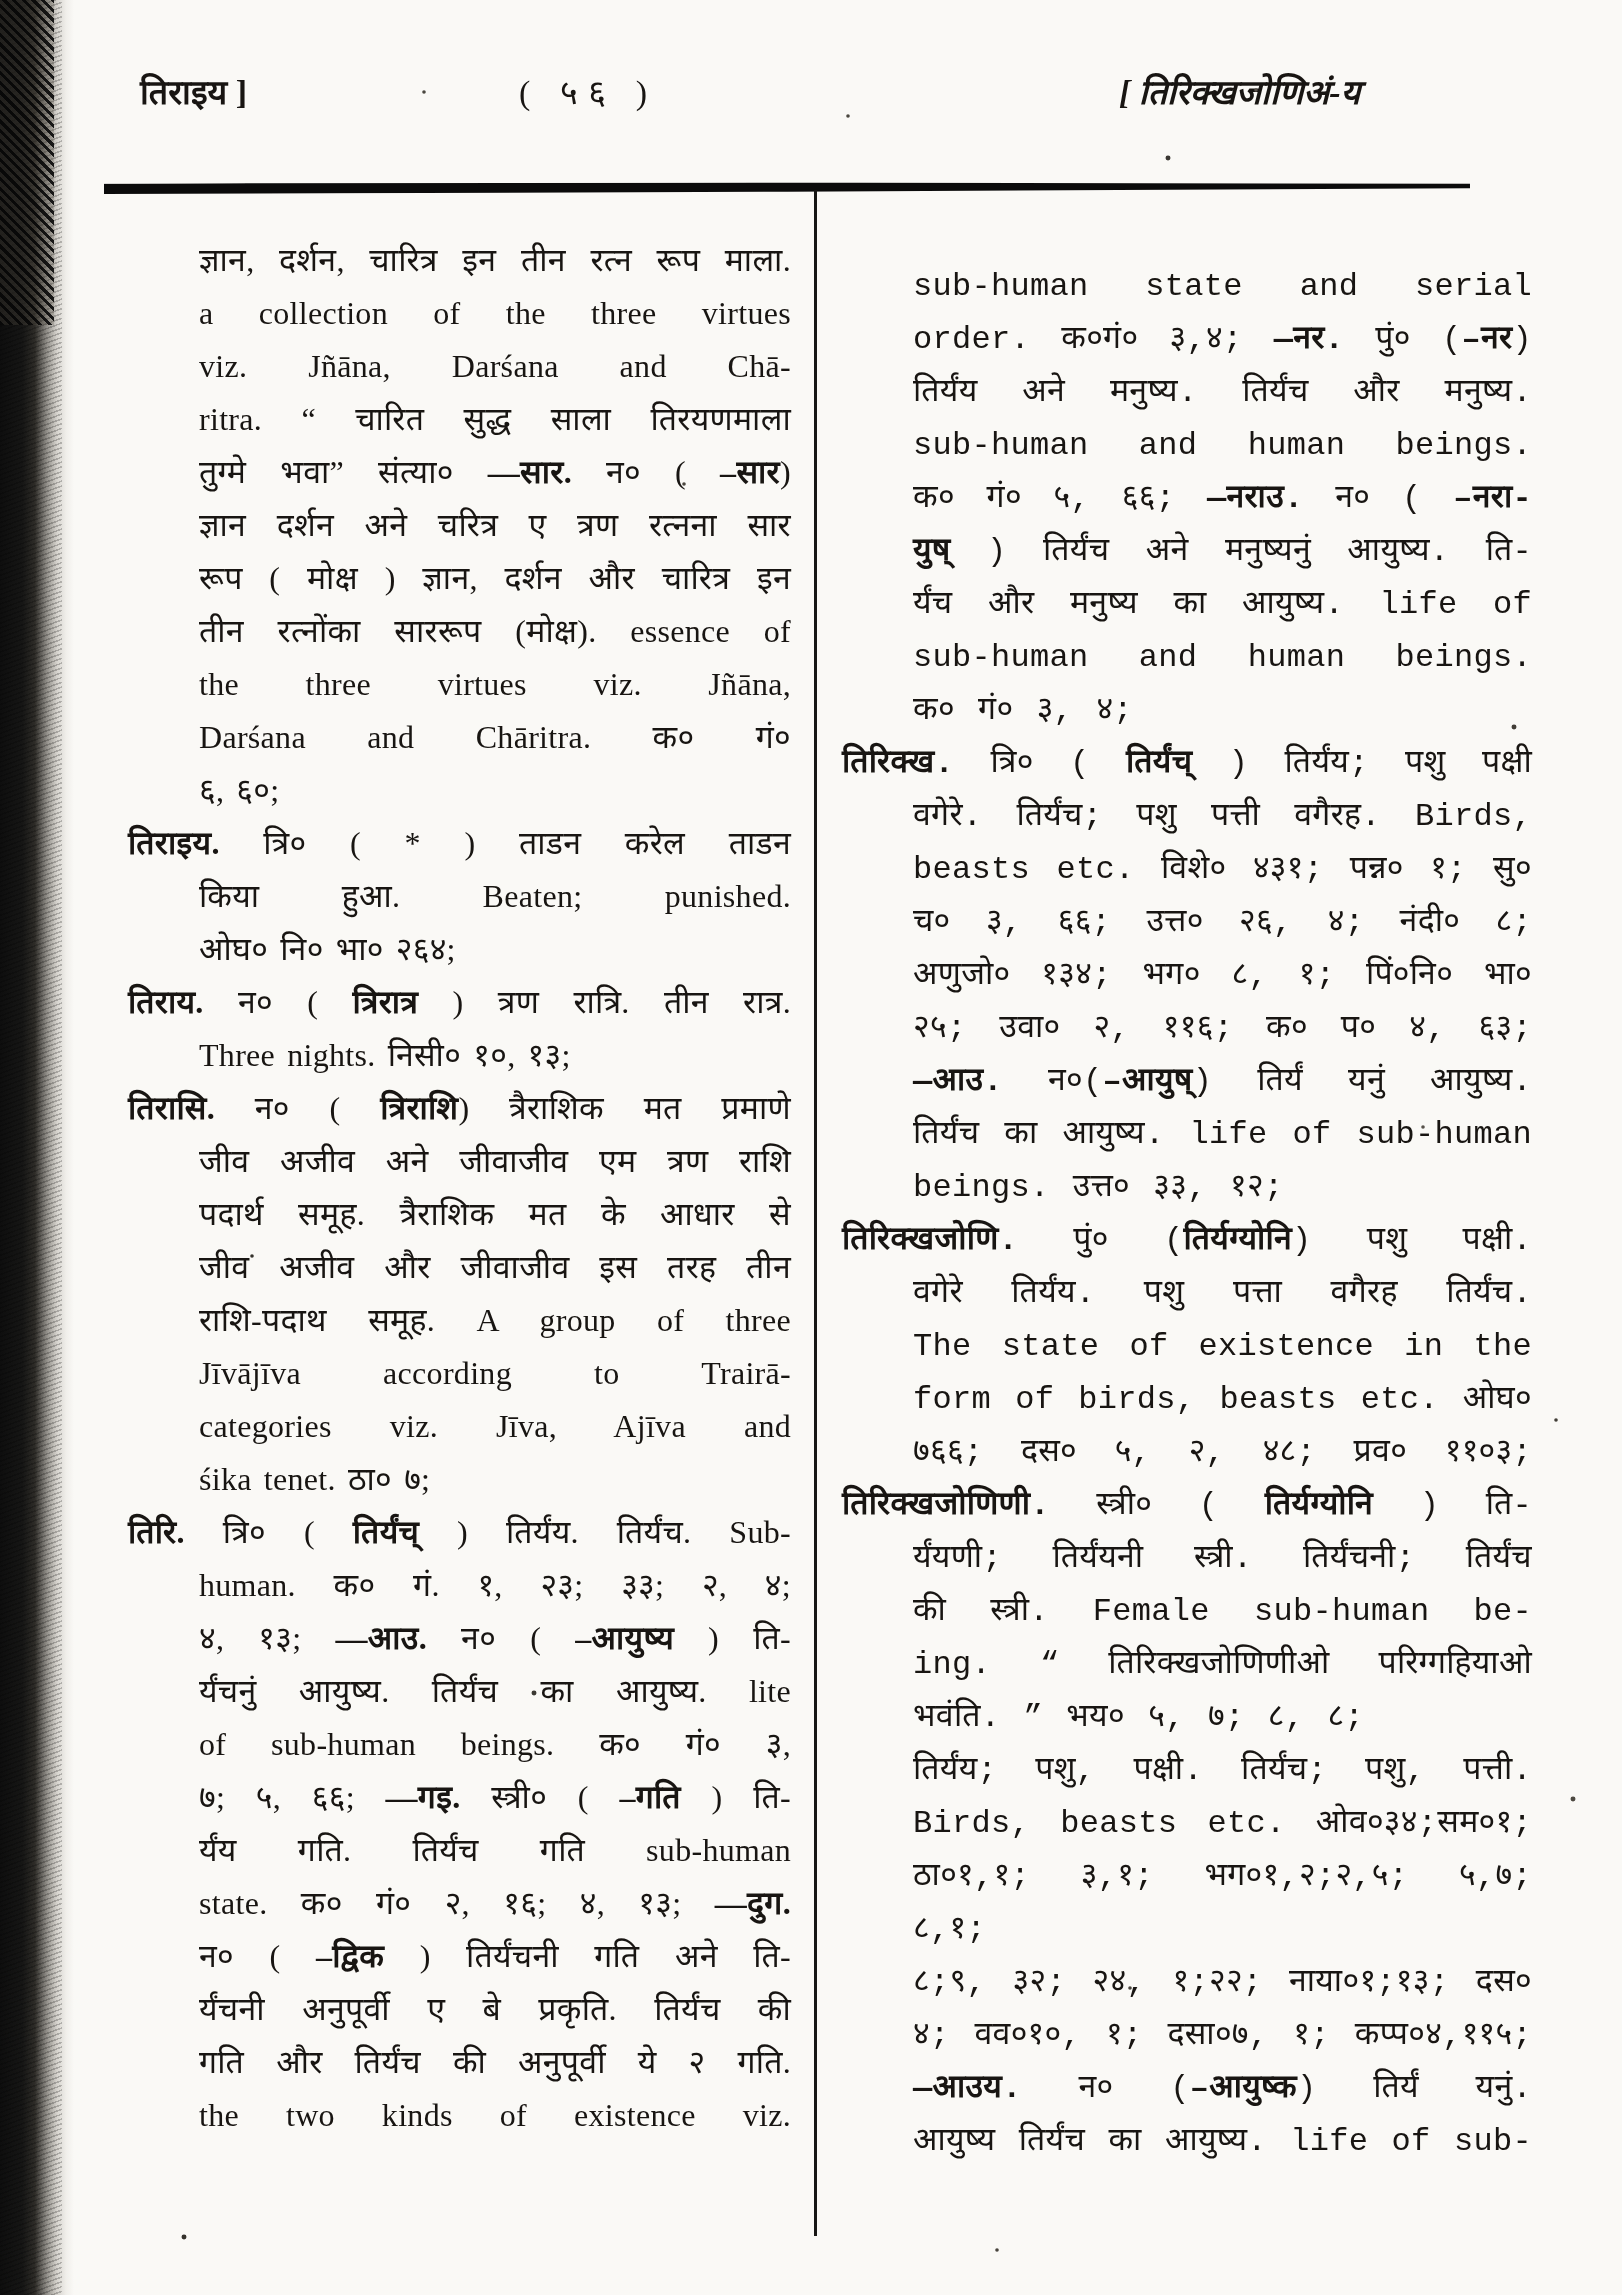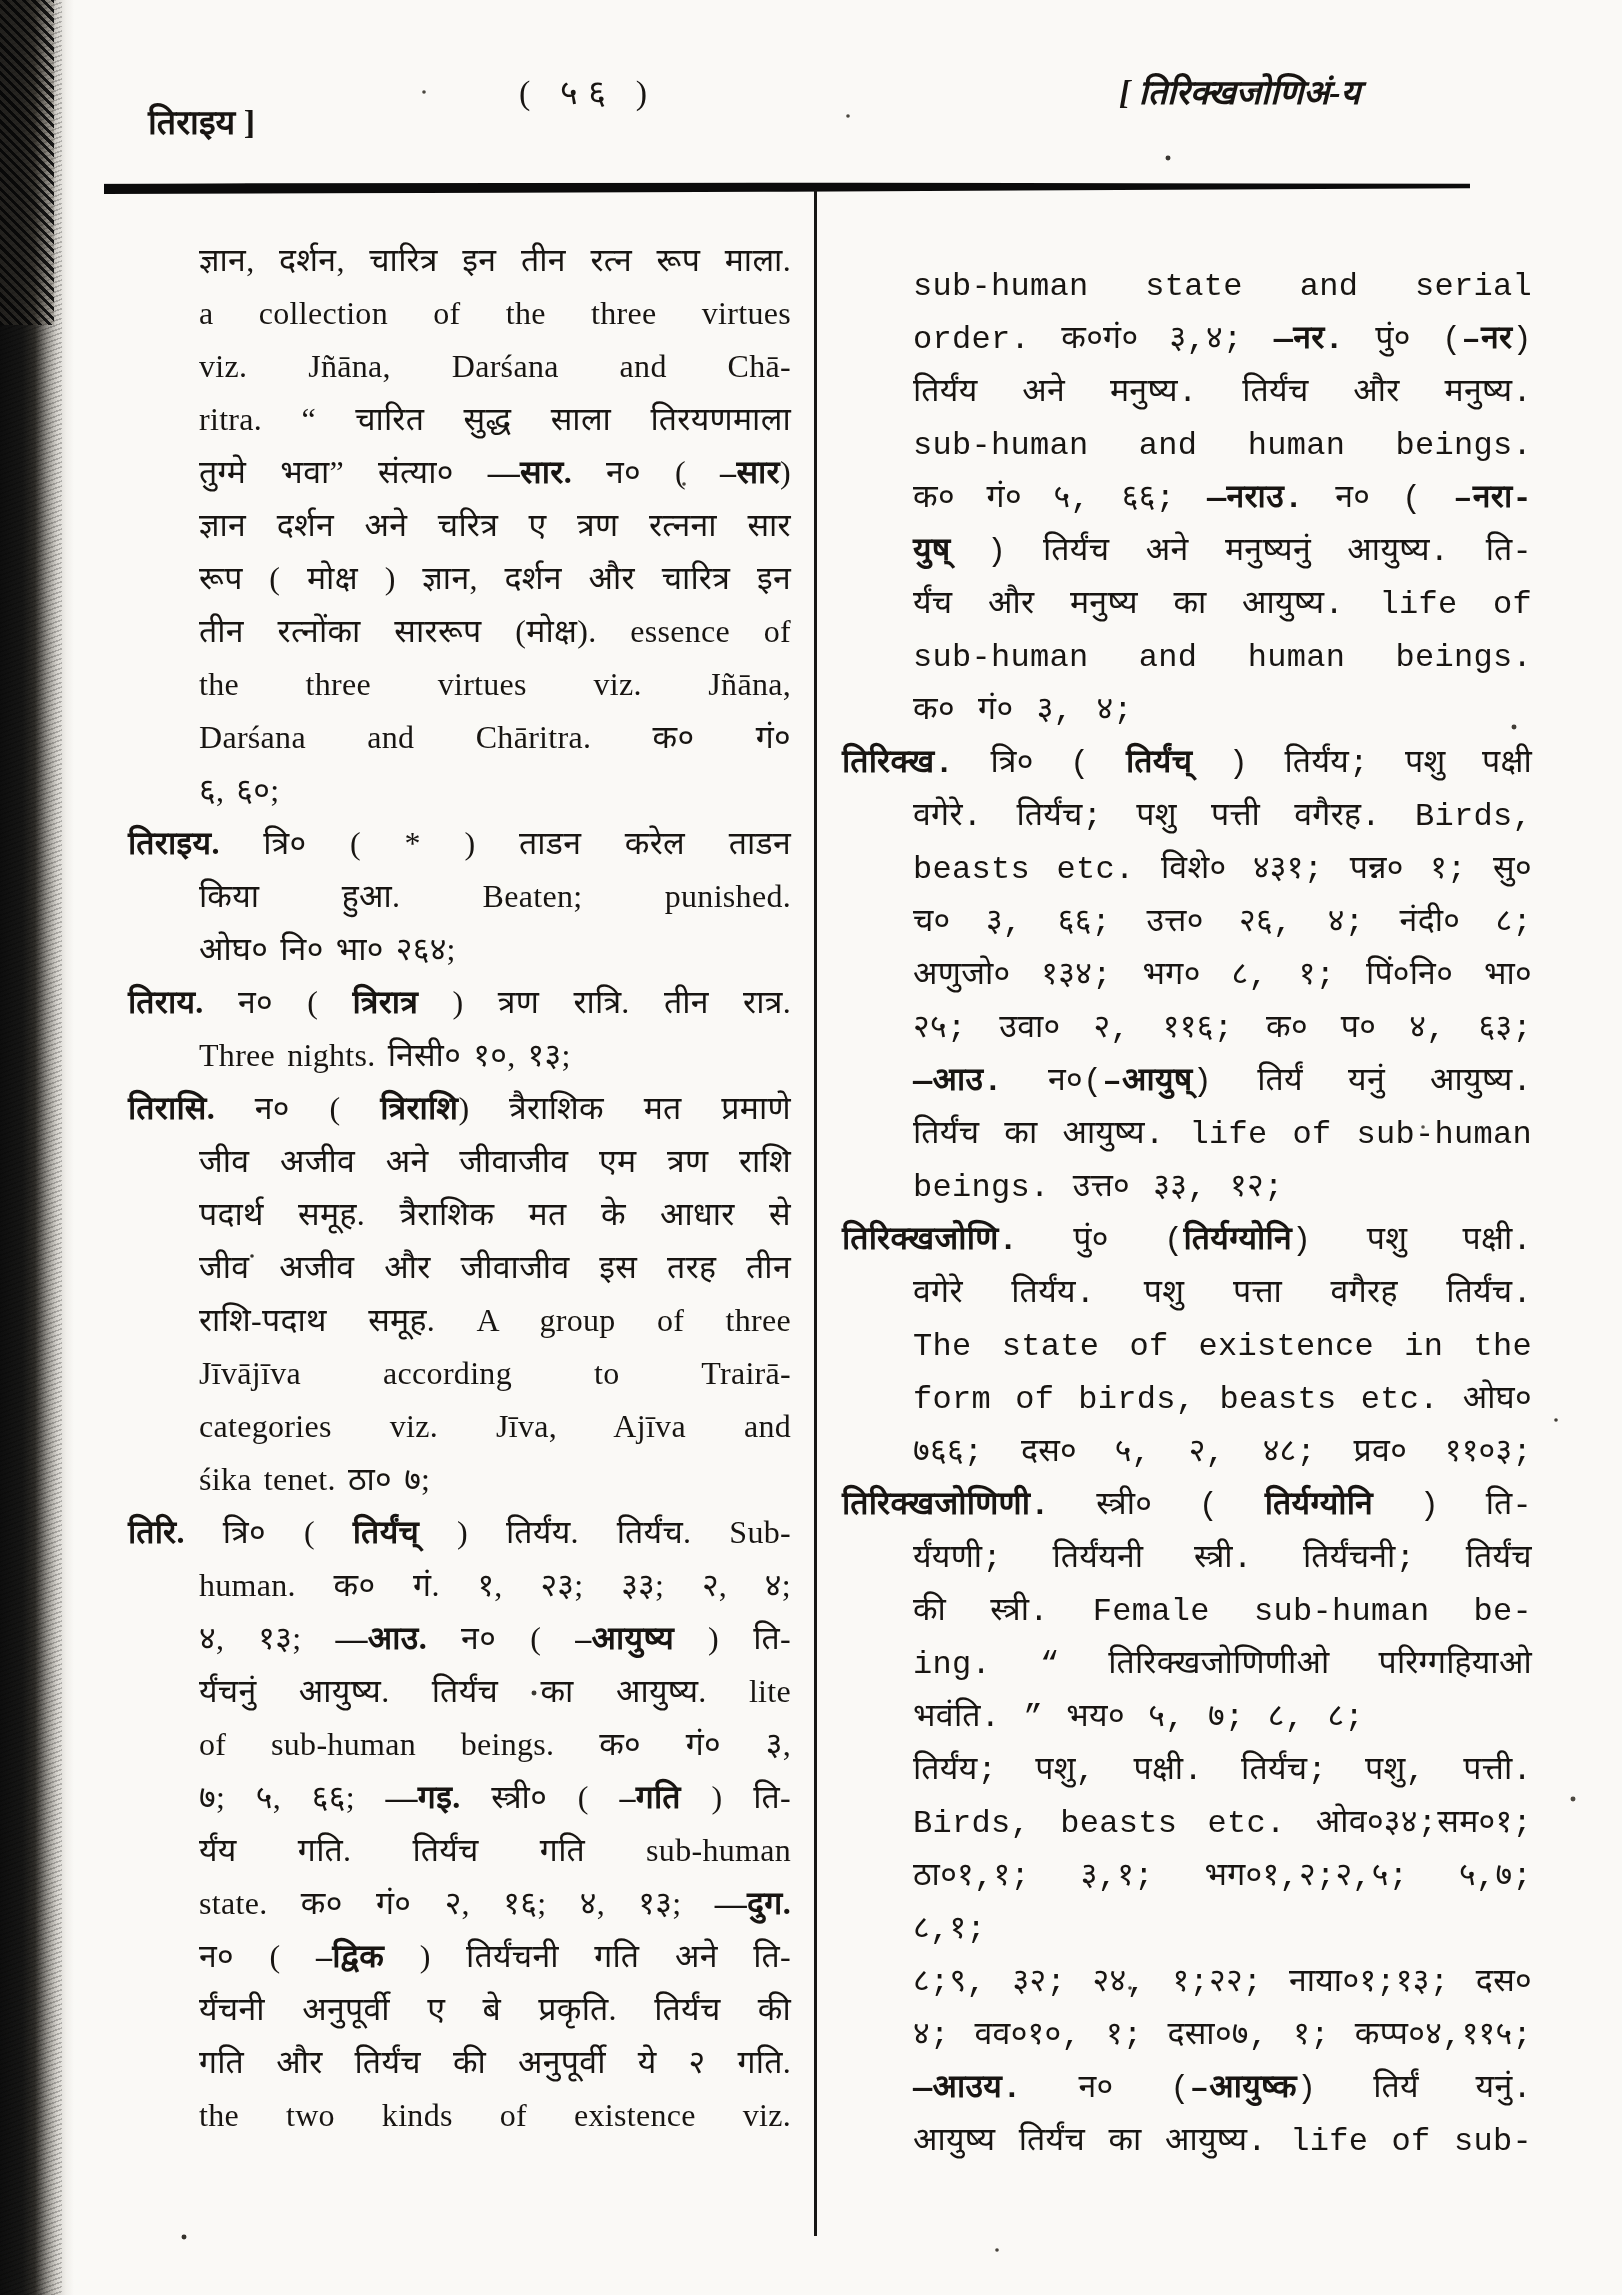--- a/index.html
+++ b/index.html
@@ -30,21 +30,21 @@
       rgba(0,0,0,0.40) 0 1.5px, rgba(0,0,0,0) 1.5px 4.5px);
     opacity: .55;
   }
   .gutter::after {
     content: ""; position: absolute; left: 0; top: 0; width: 54px; height: 325px;
     background: repeating-linear-gradient(45deg,
       rgba(8,8,8,0.9) 0 3px, rgba(95,88,76,0.25) 3px 6.8px);
   }
   .header-band { position: absolute; left: 0; top: 69px; width: 1623px; height: 53px; }
   .hdr { position: absolute; white-space: nowrap; font-size: 34px; line-height: 47px; }
-  .hdr-left  { left: 148px; font-weight: bold; margin-top: 30px; }
+  .hdr-left  { left: 140px; font-weight: bold; }
   .hdr-center{ left: 519px; letter-spacing: 10.6px; }
   .hdr-right { left: 1119px; font-weight: bold; font-style: italic; }
   .rule {
     position: absolute; left: 104px; top: 182px; width: 1366px; height: 10.6px;
     background: #0b0b0b;
     clip-path: polygon(0 0, 55% 8%, 100% 30%, 100% 72%, 50% 92%, 0 100%);
     transform: rotate(-0.12deg);
   }
   .divider {
     position: absolute; left: 814px; top: 190px; width: 3px; height: 2046px;

